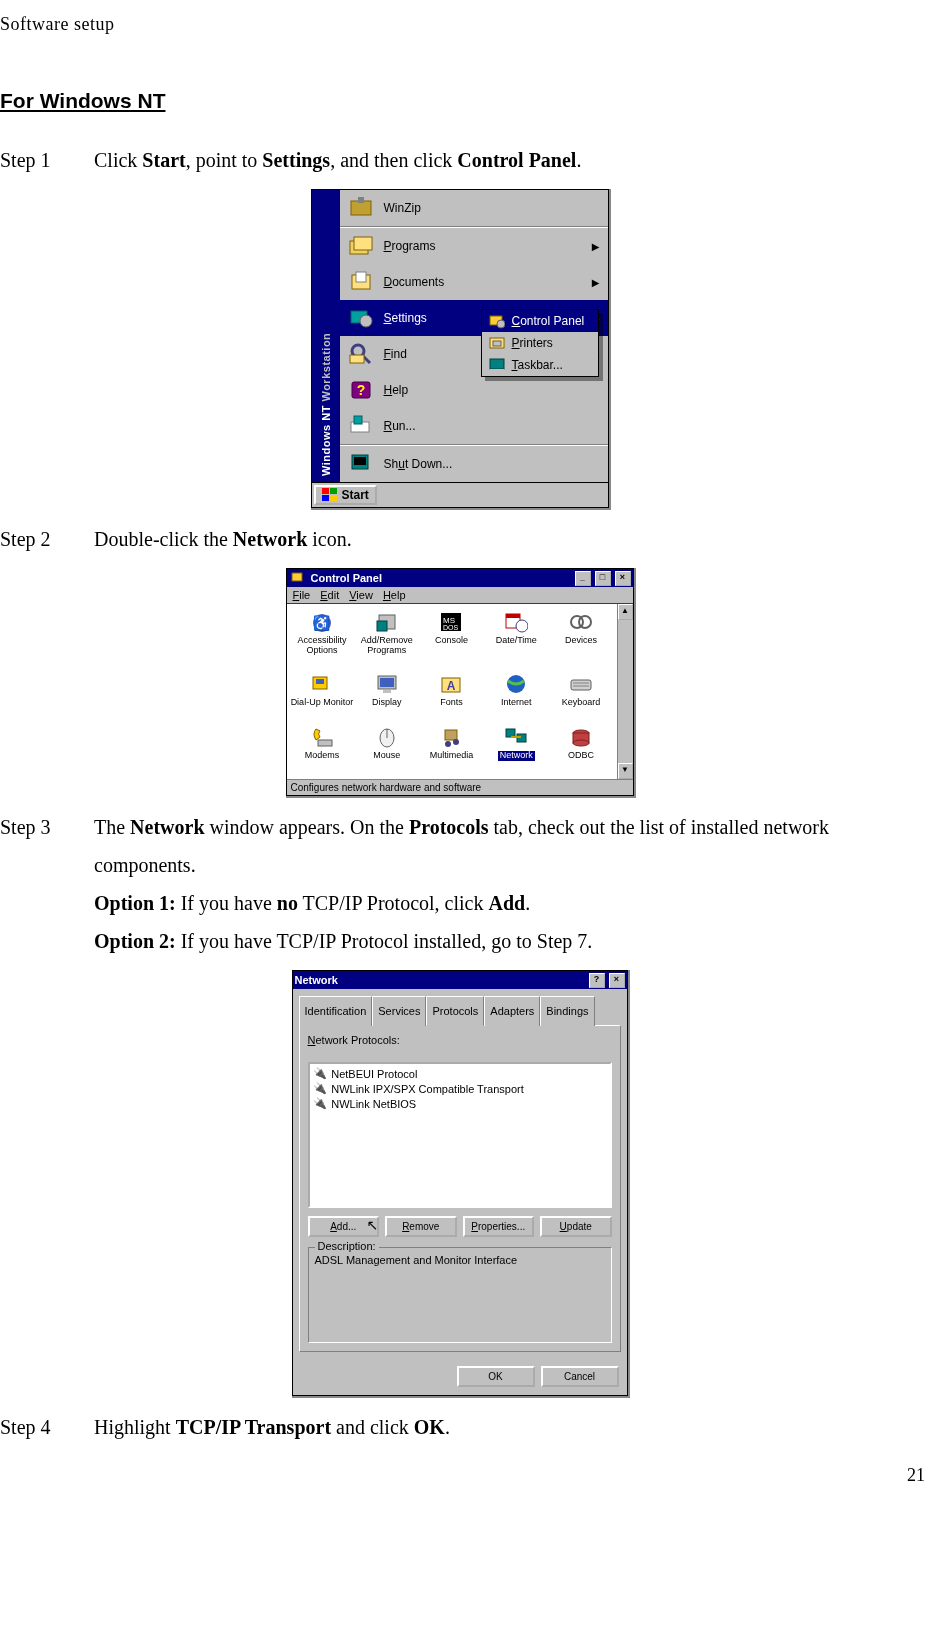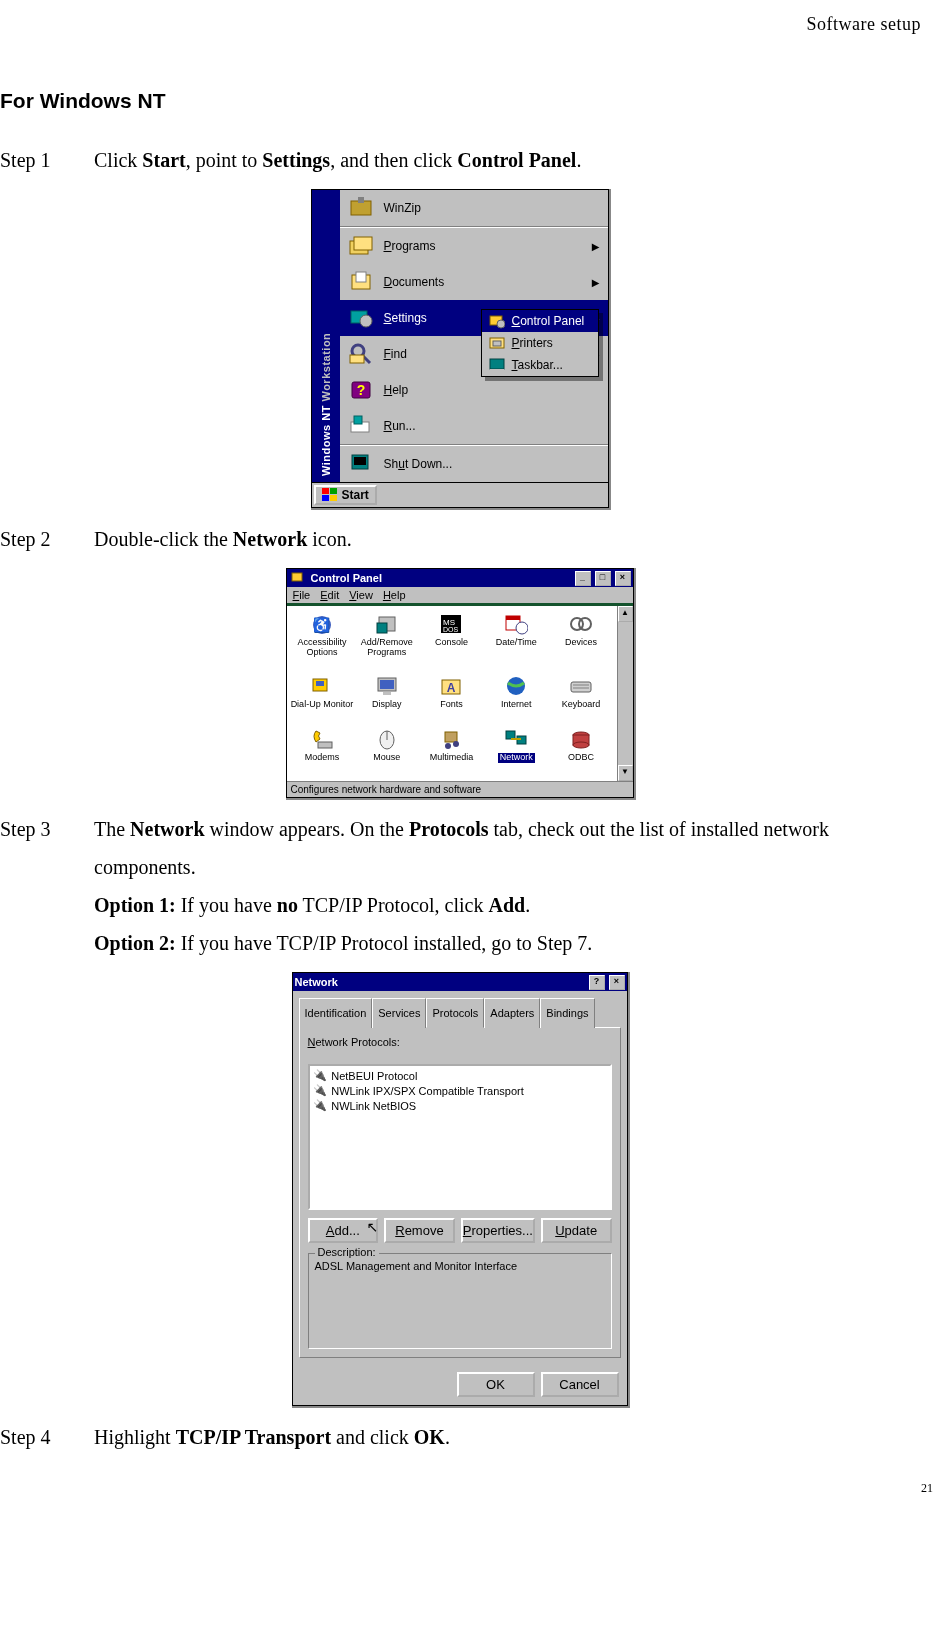--- a/index.html
+++ b/index.html
@@ -11,38 +11,39 @@
     color: #000;
     width: 941px;
   }
   .page {
     position: relative;
     width: 941px;
     padding: 0 20px 40px 0;
     box-sizing: border-box;
   }
   .header-right {
-    text-align: right;
+    text-align: left;
     font-size: 18px;
     padding-top: 14px;
     padding-right: 0;
     letter-spacing: 0.5px;
   }
   .page-number {
     position: absolute;
     bottom: 0;
-    right: 8px;
-    font-size: 12px;
+    right: 16px;
+    font-size: 18px;
   }
   .section-title {
     font-family: Arial, Helvetica, sans-serif;
     font-weight: bold;
     font-size: 21px;
     margin-top: 54px;
     margin-bottom: 28px;
+    text-decoration: underline;
   }
   .step-row {
     display: flex;
     align-items: flex-start;
     gap: 24px;
     margin-left: 0;
     line-height: 1.9;
   }
   .step-label {
     width: 70px;
@@ -161,21 +162,21 @@
     height:18px;padding:0 2px;gap:4px;
     font-size:11px;font-weight:bold;
   }
   .titlebar .spacer{flex:1}
   .titlebar .tbtn{
     width:14px;height:13px;background:#c0c0c0;border:1px outset #fff;
     font-size:9px;line-height:11px;text-align:center;color:#000;
   }
   .menubar {
     display:flex;gap:10px;padding:2px 6px;font-size:11px;
-    border-bottom:3px solid #14532d;
+    border-bottom:1px solid #14532d;
   }
   .cp-body {
     background:#fff;
     display:flex;
     min-height:175px;
   }
   .cp-grid {
     flex:1;
     display:grid;
     grid-template-columns: repeat(5, 1fr);
@@ -235,21 +236,21 @@
   .tab-panel-label{font-size:11px;margin-bottom:16px;display:block;}
   .listbox {
     background:#fff;border:2px inset #fff;
     height:138px;padding:2px;
     font-size:11px;
   }
   .listbox .li{display:flex;align-items:center;gap:4px;padding:1px 2px;}
   .btn-row{display:flex;gap:6px;margin-top:8px;}
   .w95btn{
     flex:1;background:#c0c0c0;border:2px outset #fff;
-    font-size:13px;padding:3px 0;text-align:center;
+    font-size:10px;padding:3px 0;text-align:center;
   }
   .groupbox{
     border:1px solid #808080;border-right-color:#fff;border-bottom-color:#fff;
     margin-top:10px;padding:6px;font-size:11px;position:relative;height:82px;
   }
   .groupbox .gtitle{position:absolute;top:-8px;left:6px;background:#c0c0c0;padding:0 3px;}
   .dlg-footer{display:flex;justify-content:flex-end;gap:6px;padding:8px;}
   .dlg-footer .w95btn{flex:0 0 74px;}
   .cursor-arrow{position:absolute;font-size:14px;color:#000;pointer-events:none;}
 

